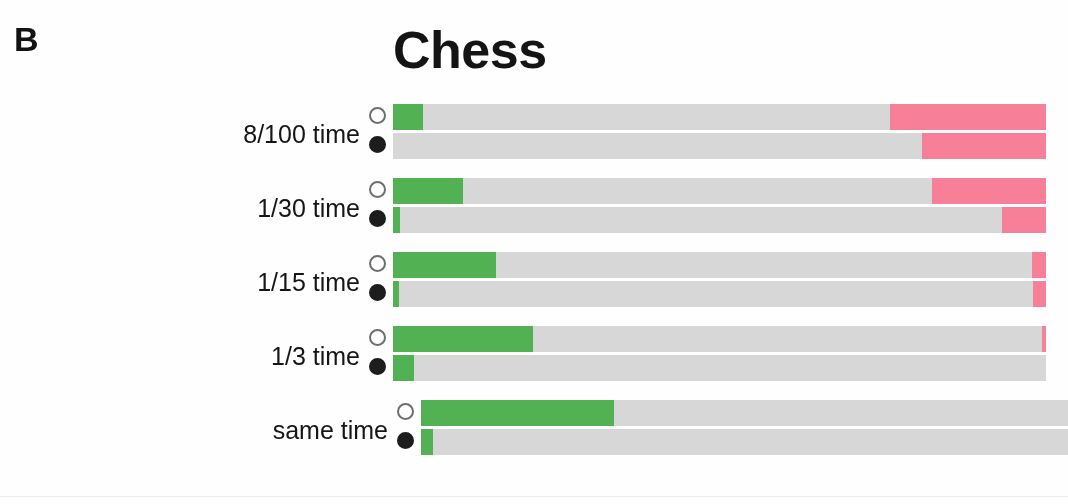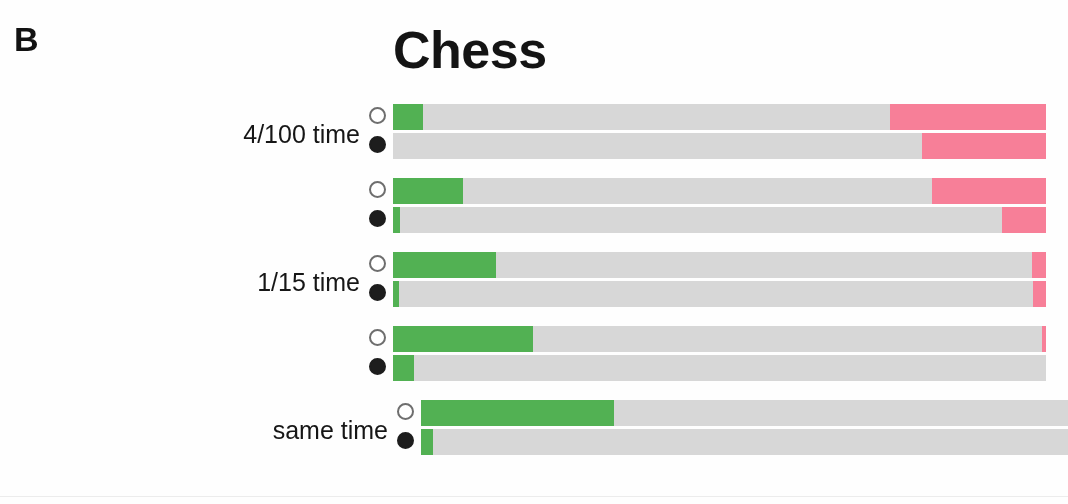--- a/index.html
+++ b/index.html
@@ -141,38 +141,39 @@
 
 <div id="figure-panel">
 
   <div id="panel-letter">B</div>
 
   <div id="chart-title">Chess</div>
 
   <div id="plot-area">
 
     <div class="group-row" style="top:0px;">
-      <div class="group-label">4/100 time</div>
+      <div class="group-label">8/100 time</div>
       <div class="marker-col">
         <span class="marker white-marker"></span>
         <span class="marker black-marker"></span>
       </div>
       <div class="bar-col">
         <div class="stacked-bar bar-white" style="background: rgb(215, 215, 215);">
           <span class="seg-win" style="width: 4.6%; background: rgb(82, 177, 83);"></span>
           <span class="seg-loss" style="width: 23.9%; background: rgb(247, 127, 152);"></span>
         </div>
         <div class="stacked-bar bar-black" style="background: rgb(215, 215, 215);">
           <span class="seg-win" style="width: 0%; background: rgb(82, 177, 83);"></span>
           <span class="seg-loss" style="width: 19%; background: rgb(247, 127, 152);"></span>
         </div>
       </div>
     </div>
 
     <div class="group-row" style="top:74px;">
+      <div class="group-label">1/30 time</div>
       <div class="marker-col">
         <span class="marker white-marker"></span>
         <span class="marker black-marker"></span>
       </div>
       <div class="bar-col">
         <div class="stacked-bar bar-white" style="background: rgb(215, 215, 215);">
           <span class="seg-win" style="width: 10.7%; background: rgb(82, 177, 83);"></span>
           <span class="seg-loss" style="width: 17.5%; background: rgb(247, 127, 152);"></span>
         </div>
         <div class="stacked-bar bar-black" style="background: rgb(215, 215, 215);">
@@ -194,20 +195,21 @@
           <span class="seg-loss" style="width: 2.1%; background: rgb(247, 127, 152);"></span>
         </div>
         <div class="stacked-bar bar-black" style="background: rgb(215, 215, 215);">
           <span class="seg-win" style="width: 0.9%; background: rgb(82, 177, 83);"></span>
           <span class="seg-loss" style="width: 2%; background: rgb(247, 127, 152);"></span>
         </div>
       </div>
     </div>
 
     <div class="group-row" style="top:222px;">
+      <div class="group-label">1/3 time</div>
       <div class="marker-col">
         <span class="marker white-marker"></span>
         <span class="marker black-marker"></span>
       </div>
       <div class="bar-col">
         <div class="stacked-bar bar-white" style="background: rgb(215, 215, 215);">
           <span class="seg-win" style="width: 21.4%; background: rgb(82, 177, 83);"></span>
           <span class="seg-loss" style="width: 0.6%; background: rgb(247, 127, 152);"></span>
         </div>
         <div class="stacked-bar bar-black" style="background: rgb(215, 215, 215);">

